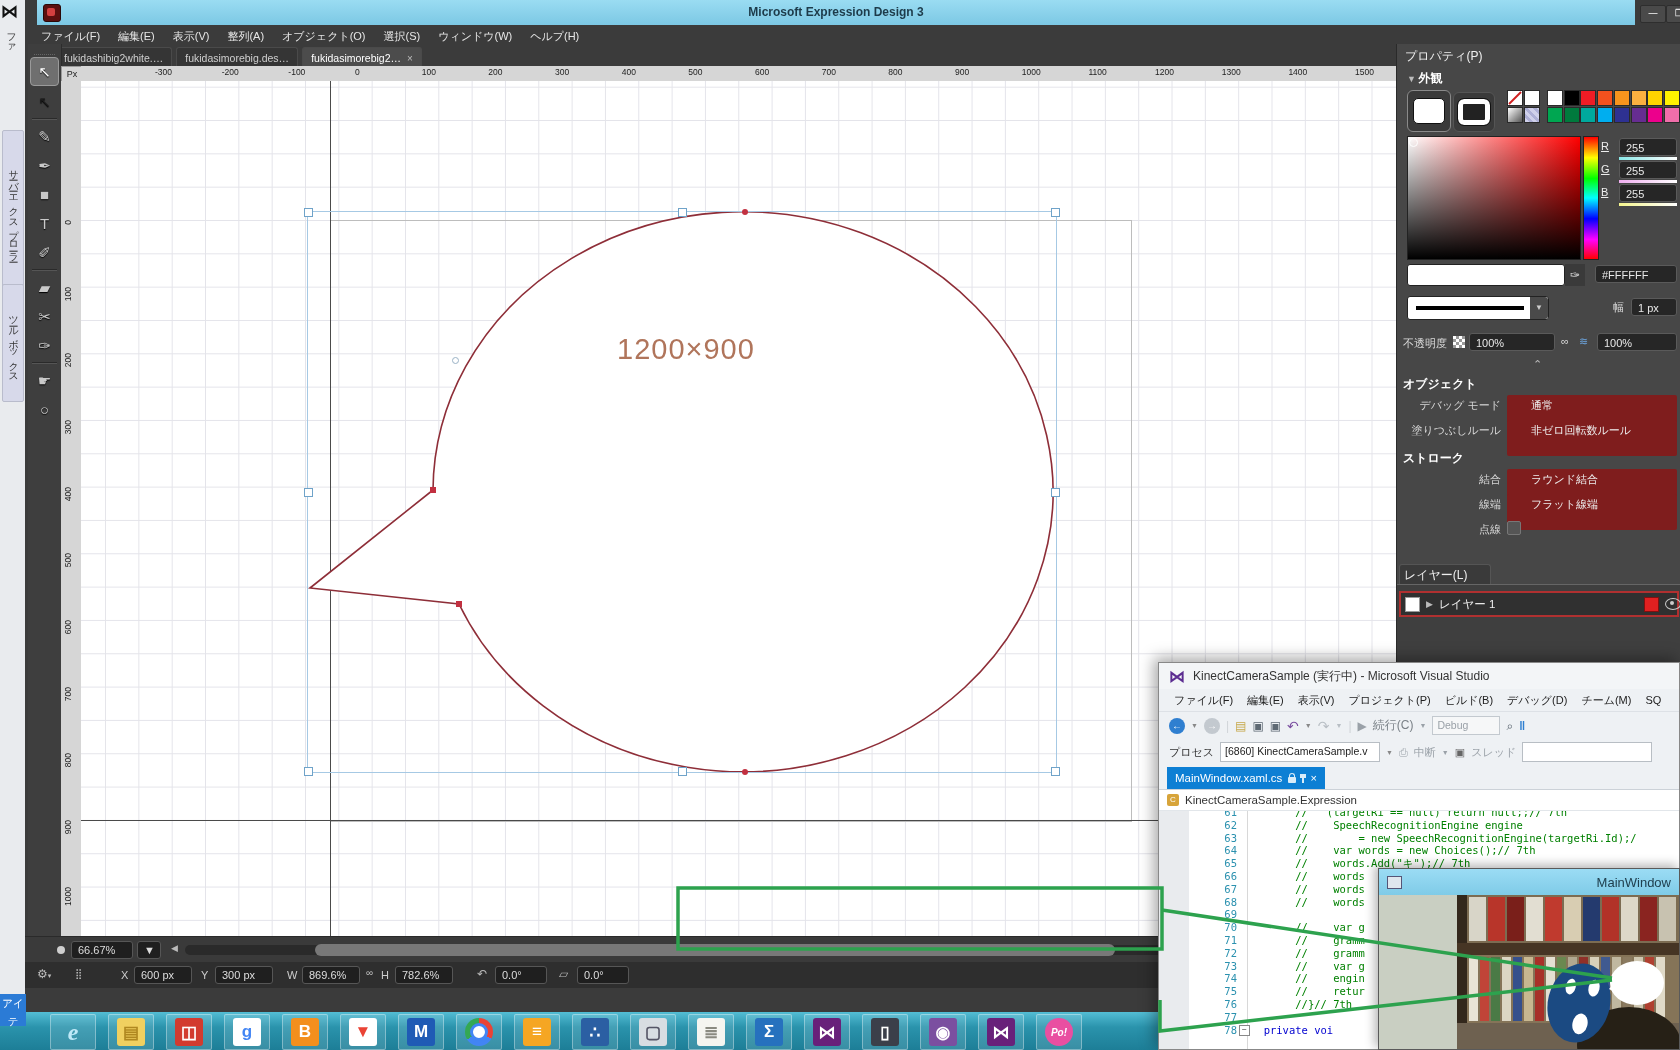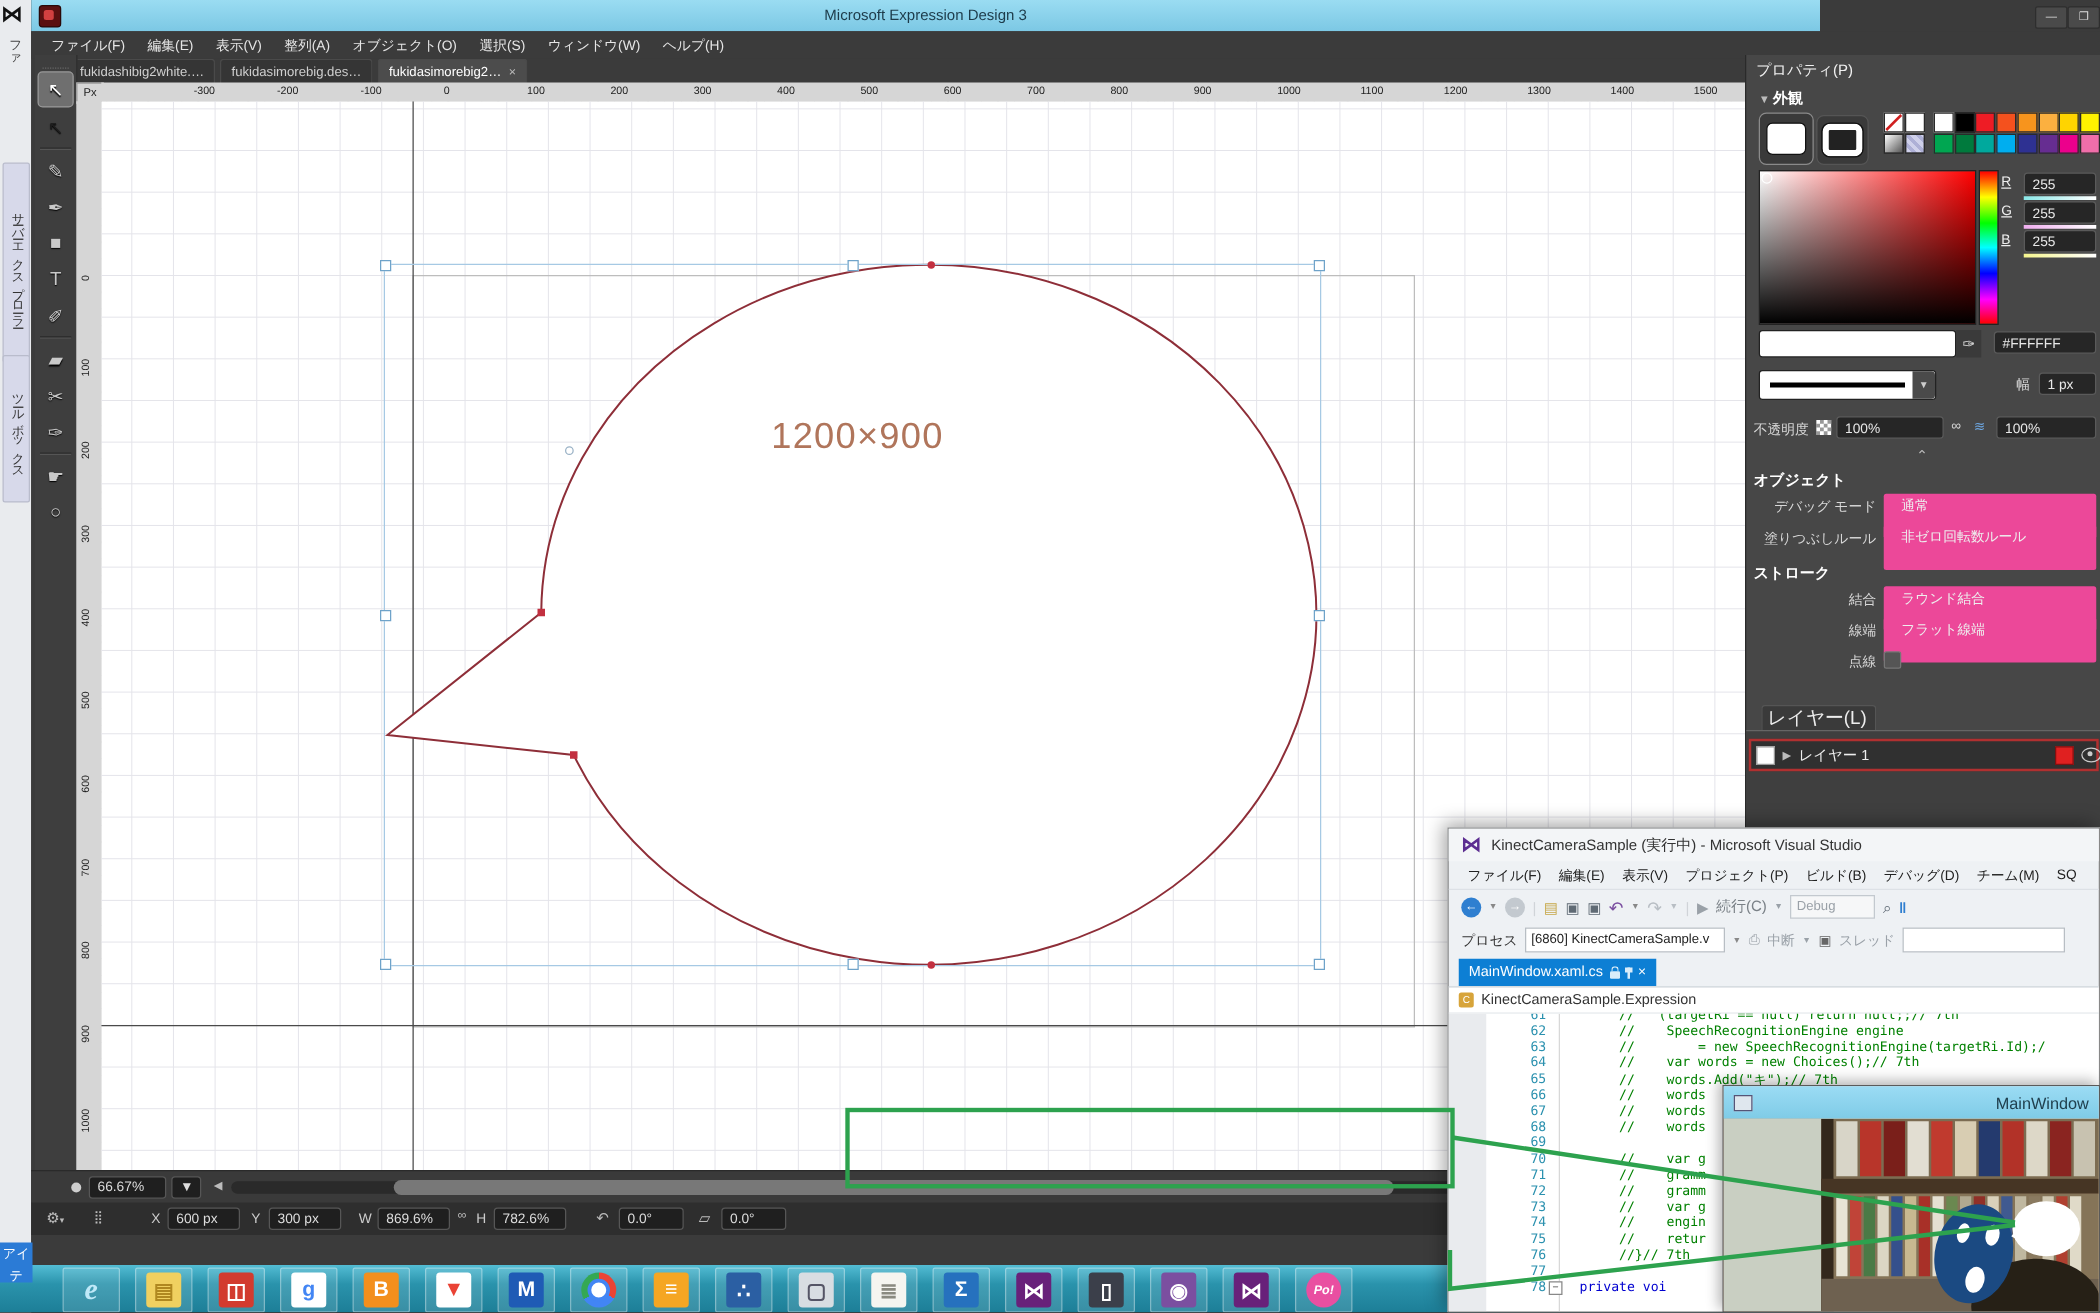--- a/index.html
+++ b/index.html
@@ -6,21 +6,21 @@
   #screen{position:relative;width:1680px;height:1050px;overflow:hidden;
     font-family:"Liberation Sans",sans-serif;background:#222;}
   .abs{position:absolute;}
   
   #edge-strip{left:0;top:0;width:25px;height:1050px;background:#e9ebee;z-index:0;}
   .vtab{position:absolute;left:2px;width:20px;background:#d7d9ea;border:1px solid #b9bccc;
     border-radius:2px;writing-mode:vertical-rl;font-size:10px;color:#333;
     display:flex;align-items:center;justify-content:center;padding:6px 0;}
   
   #ed{left:25px;top:0;width:1655px;height:1012px;z-index:1;background:#3b3b3b;}
-  #ed-titlebar{left:0;top:0;width:1431px;height:25px;background:linear-gradient(#9adcf2,#7cc8e4);}
+  #ed-titlebar{left:12px;top:0;width:1598px;height:25px;background:linear-gradient(#9adcf2,#7cc8e4);font-weight:bold;}
   #ed-title{width:100%;text-align:center;line-height:25px;font-size:12px;color:#1d3b4a;}
   .winbtn{position:absolute;top:5px;width:24px;height:16px;background:#4a4a4a;border:1px solid #2e2e2e;
     border-radius:2px;color:#ddd;font-size:9px;line-height:15px;text-align:center;}
   #ed-menubar{left:0;top:25px;width:1655px;height:22px;background:#3b3b3b;display:flex;align-items:center;padding-left:8px;box-sizing:border-box;gap:2px;}
   .menu-item{color:#e6e6e6;font-size:11px;padding:3px 8px;}
   #ed-tabstrip{left:30px;top:47px;width:1340px;height:20px;display:flex;gap:4px;}
   .ed-tab{height:20px;background:#353535;border:1px solid #4a4a4a;border-bottom:none;border-radius:3px 3px 0 0;
     color:#cfcfcf;font-size:10.5px;display:flex;align-items:center;padding:0 8px;gap:6px;}
   .ed-tab.active{background:#4c4c4c;color:#fff;}
   .ed-tab .x{color:#bbb;font-size:10px;}
@@ -88,24 +88,24 @@
   .rgb-label{position:absolute;left:204px;width:12px;font-size:11px;color:#eee;text-decoration:underline;}
   .rgb-box{left:222px;width:58px;}
   .rgb-strip{position:absolute;left:222px;width:58px;height:3px;}
   #strip-r{background:linear-gradient(90deg,#8ae8e8,#fff);}
   #strip-g{background:linear-gradient(90deg,#f0aef0,#fff);}
   #strip-b{background:linear-gradient(90deg,#f5f58e,#fff);}
   #stroke-style{position:absolute;left:10px;top:252px;width:140px;height:22px;background:#fff;border:1px solid #222;border-radius:3px;}
   #stroke-style .line{position:absolute;left:8px;top:9px;width:108px;height:4px;background:#000;}
   #stroke-style .dd{position:absolute;right:0;top:0;width:18px;height:22px;background:#4a4a4a;color:#ccc;font-size:8px;text-align:center;line-height:22px;border-radius:0 3px 3px 0;}
   .chk{position:absolute;width:12px;height:12px;background:#555;border:1px solid #777;border-radius:2px;}
-  .val-box{position:absolute;background:#ec4899;border-radius:2px;color:#eee;font-size:11px;line-height:20px;padding:0 14px;height:36px;box-sizing:border-box;}
-  
-  #layers-tab{position:absolute;left:12px;top:520px;width:92px;height:20px;background:#3a3a3a;border:1px solid #555;border-bottom:none;
-    border-radius:3px 3px 0 0;font-size:15px;color:#eee;line-height:20px;padding-left:4px;box-sizing:border-box;}
+  .val-box{position:absolute;background:#7f1d1d;border-radius:2px;color:#eee;font-size:11px;line-height:20px;padding:0 24px;height:36px;box-sizing:border-box;}
+  
+  #layers-tab{position:absolute;left:2px;top:520px;width:92px;height:20px;background:#3a3a3a;border:1px solid #555;border-bottom:none;
+    border-radius:3px 3px 0 0;font-size:12px;color:#eee;line-height:20px;padding-left:4px;box-sizing:border-box;}
   #layers-body{position:absolute;left:0px;top:540px;width:284px;height:378px;background:#3f3f3f;border-top:1px solid #666;}
   #layer-row{position:absolute;left:2px;top:6px;width:280px;height:26px;background:#303030;border:2px solid #b03030;box-sizing:border-box;
     display:flex;align-items:center;gap:6px;padding:0 4px;}
   #layer-row .sw{width:13px;height:13px;background:#fff;border:1px solid #999;}
   #layer-row .tri{color:#bbb;font-size:9px;}
   #layer-row .name{color:#eee;font-size:11.5px;flex:1;}
   #layer-row .red{width:13px;height:13px;background:#e02020;border:1px solid #801010;}
   #layer-row .eye{width:14px;height:10px;border:1.5px solid #ccc;border-radius:50%;position:relative;margin-right:-8px;}
   #layer-row .eye::after{content:"";position:absolute;left:4px;top:2px;width:4px;height:4px;border-radius:50%;background:#ccc;}
   

